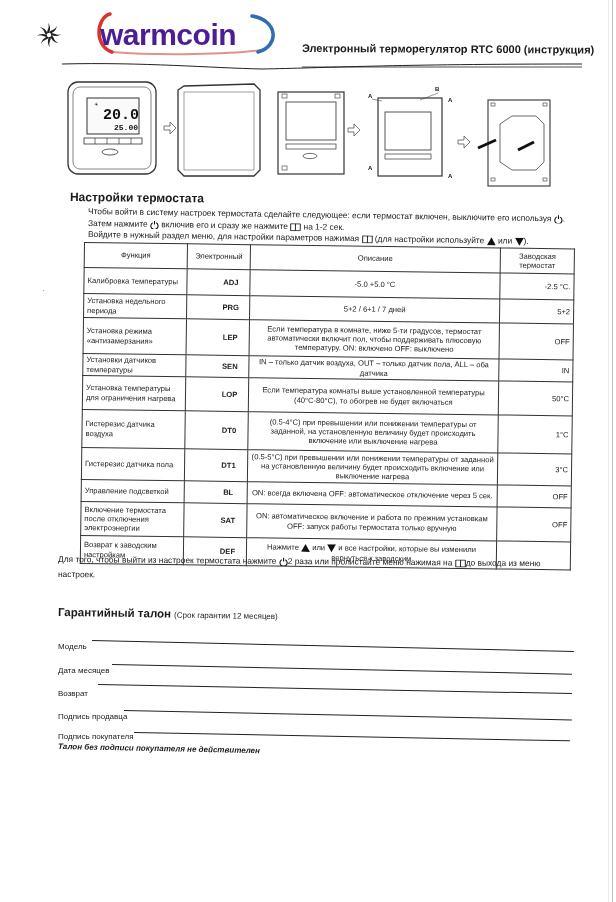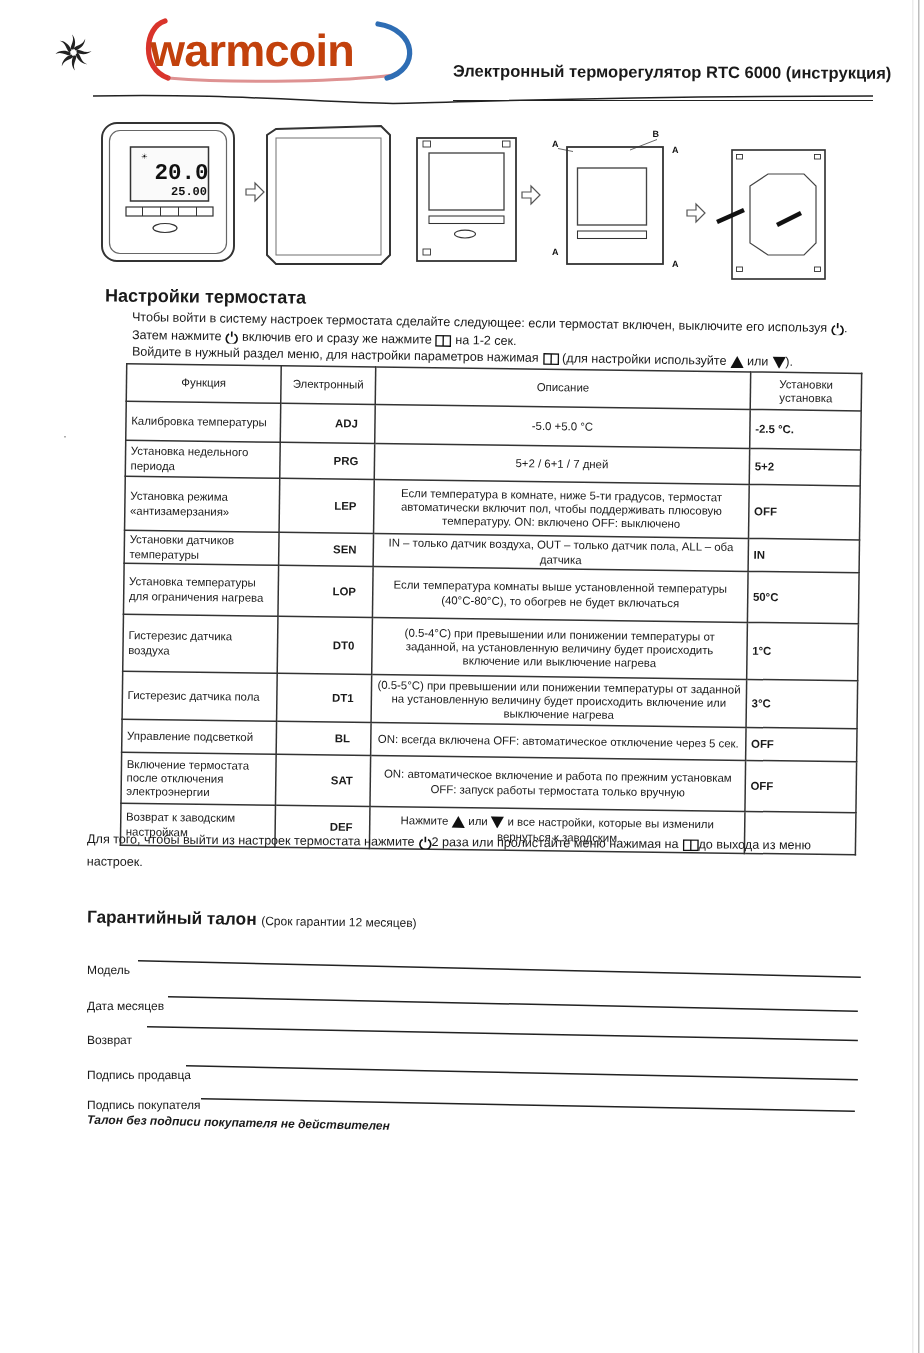--- a/index.html
+++ b/index.html
@@ -6,21 +6,21 @@
   body {
     width: 616px; height: 902px; background: #ffffff; position: relative; overflow: hidden;
     font-family: "Liberation Sans", sans-serif; color: #1a1a1a;
   }
   .abs { position: absolute; }
   .edge-right { position: absolute; left: 612px; top: 0; width: 1px; height: 902px; background: #bdbdbd; }
   .edge-right2 { position: absolute; left: 608px; top: 0; width: 1px; height: 902px; background: #ececec; }
 
   
   .logo-wrap { left: 36px; top: 8px; width: 270px; height: 50px; }
-  .logo-text { position: absolute; left: 64px; top: 10px; font-size: 30px; font-weight: bold; letter-spacing: -0.5px; color: #c2410c; }
+  .logo-text { position: absolute; left: 64px; top: 10px; font-size: 30px; font-weight: bold; letter-spacing: -0.5px; color: #4c1d95; }
   .header-title { left: 302px; top: 42px; font-size: 11px; font-weight: bold; transform: rotate(0.3deg); transform-origin: left; }
   .header-rule { left: 62px; top: 56px; width: 520px; height: 14px; }
 
   
   .diagrams { left: 60px; top: 78px; width: 556px; height: 110px; }
 
   
   .h-settings { left: 70px; top: 190px; font-size: 12px; font-weight: bold; transform: rotate(0.6deg); transform-origin: left; }
   .intro { left: 88px; font-size: 8.4px; white-space: nowrap; transform-origin: left; }
   .intro.l1 { top: 206px; transform: rotate(0.9deg); }
@@ -29,21 +29,21 @@
   .ic { display: inline-block; vertical-align: middle; }
 
   
   .tbl-wrap { left: 84px; top: 242px; width: 488px; transform: rotate(0.75deg); transform-origin: top left; }
   table { border-collapse: collapse; width: 490px; table-layout: fixed; }
   td, th { border: 1px solid #333; font-size: 7.6px; line-height: 1.2; padding: 1px 3px; vertical-align: middle; }
   th { font-weight: normal; text-align: center; height: 22px; }
   td.f { text-align: left; }
   td.c { text-align: center; font-weight: bold; padding-left: 28px; }
   td.d { text-align: center; }
-  td.v { text-align: left; font-weight: bold; }
+  td.v { text-align: right; font-weight: normal; }
   col.c1 { width: 103px; } col.c2 { width: 63px; } col.c3 { width: 250px; } col.c4 { width: 74px; }
 
   .exit-text { left: 58px; top: 552px; width: 520px; font-size: 8.4px; line-height: 15px; transform: rotate(0.5deg); transform-origin: left; }
 
   
   .h-warranty { left: 58px; top: 606px; font-size: 11px; transform: rotate(0.8deg); transform-origin: left; }
   .h-warranty b { font-size: 11.5px; }
   .h-warranty span.sub { font-size: 8px; }
   .w-row { position: absolute; left: 58px; font-size: 8px; white-space: nowrap; margin-top: 12px; }
   .w-line { position: absolute; height: 1px; background: #222; transform-origin: left; }
@@ -189,21 +189,21 @@
         <col class="c1">
         <col class="c2">
         <col class="c3">
         <col class="c4">
       </colgroup>
     <thead>
       <tr>
         <th>Функция</th>
         <th>Электронный</th>
         <th>Описание</th>
-        <th>Установки установка</th>
+        <th>Заводская термостат</th>
       </tr>
     </thead>
     <tbody>
       <tr style="height:26px">
         <td class="f">Калибровка температуры</td>
         <td class="c">ADJ</td>
         <td class="d">-5.0 +5.0 °C</td>
         <td class="v">-2.5 °C.</td>
       </tr>
       <tr style="height:24px">

